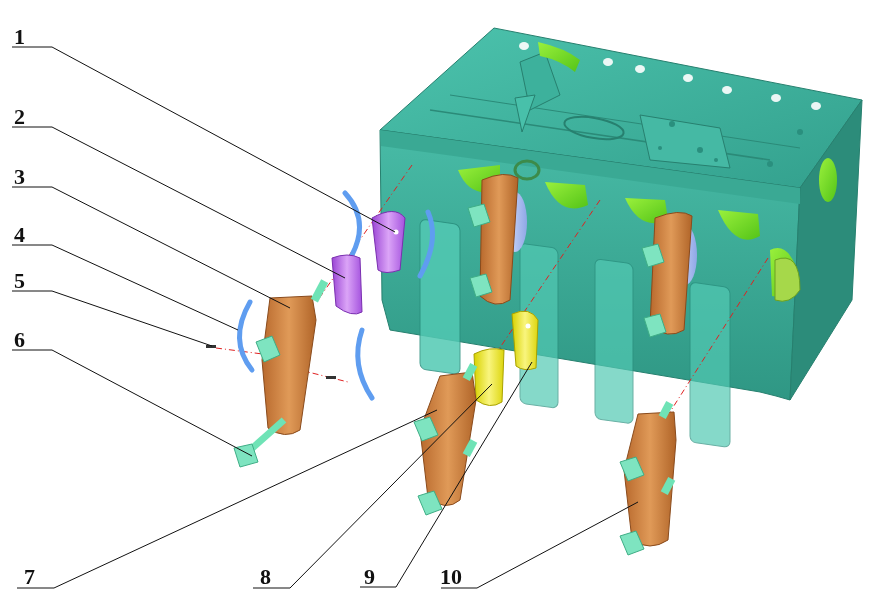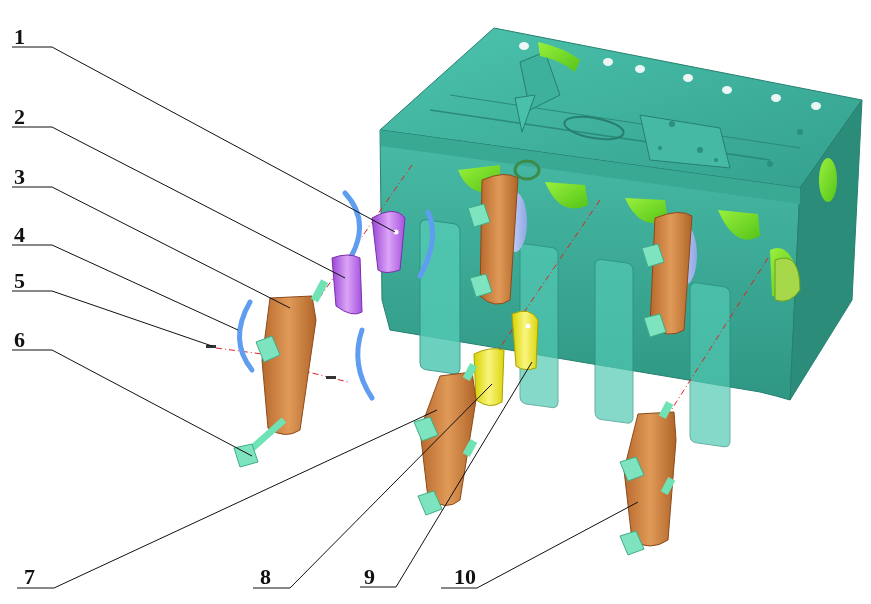--- a/index.html
+++ b/index.html
@@ -213,14 +213,14 @@
 
   <div class="callout-num" style="left:14px; top:26px;">1</div>
   <div class="callout-num" style="left:14px; top:106px;">2</div>
   <div class="callout-num" style="left:14px; top:166px;">3</div>
   <div class="callout-num" style="left:14px; top:224px;">4</div>
   <div class="callout-num" style="left:14px; top:270px;">5</div>
   <div class="callout-num" style="left:14px; top:329px;">6</div>
   <div class="callout-num" style="left:24px; top:566px;">7</div>
   <div class="callout-num" style="left:260px; top:566px;">8</div>
   <div class="callout-num" style="left:364px; top:566px;">9</div>
-  <div class="callout-num" style="left:454px; top:566px;">10</div>
+  <div class="callout-num" style="left:440px; top:566px;">10</div>
 </div>
 
 </body></html>

